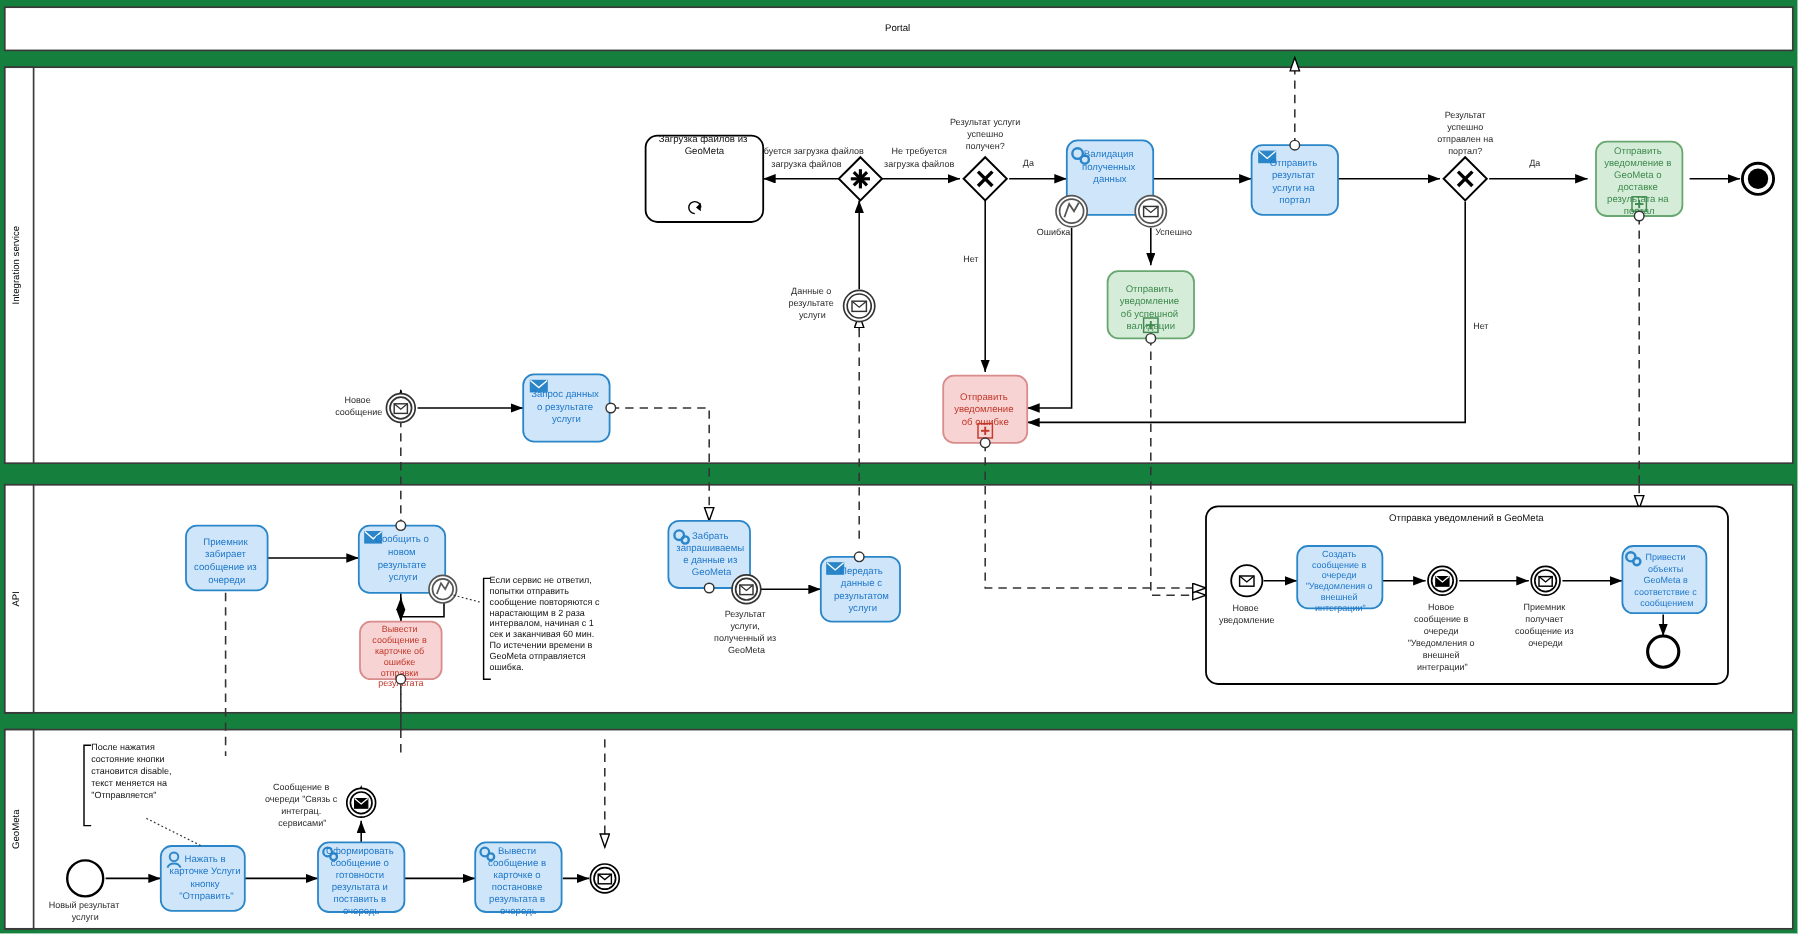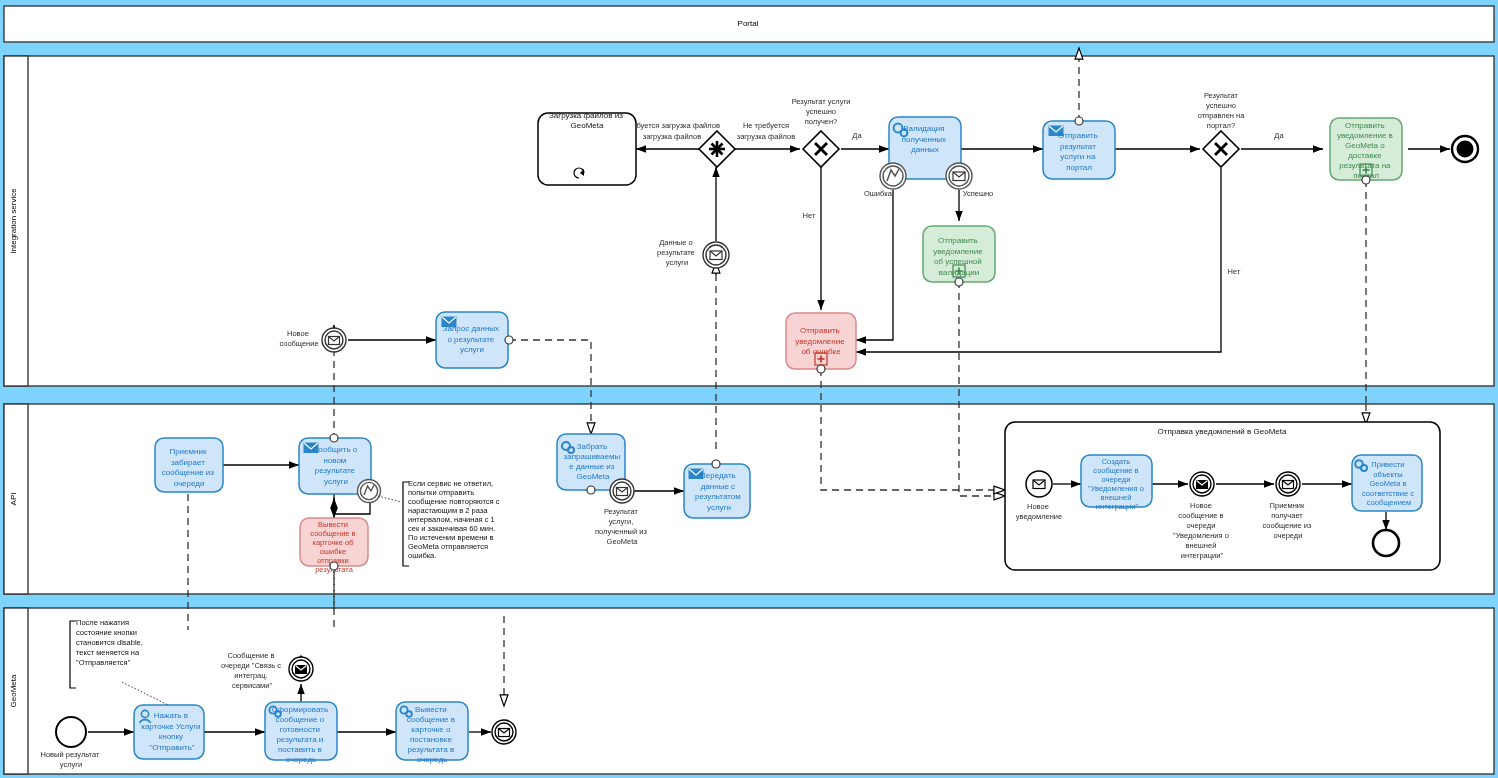--- a/index.html
+++ b/index.html
@@ -1,17 +1,17 @@
 <!DOCTYPE html>
 <html><head>
 <meta charset="utf-8">
 <style>
   html,body{margin:0;padding:0;background:#ffffff;}
   body{font-family:"Liberation Sans",sans-serif;}
-  #stage{position:relative;width:1498px;height:778px;overflow:hidden;background:#7dd3fc;}
+  #stage{position:relative;width:1498px;height:778px;overflow:hidden;background:#15803d;}
   svg#canvas{position:absolute;left:0;top:0;width:1498px;height:778px;}
 
   .lane-label{font-size:8px;fill:#000;}
   .flow-label{font-size:7.5px;fill:#2b2b2b;}
   .ev-label{font-size:7.5px;fill:#2b2b2b;}
   .task-text{font-size:8px;}
   .task-text.blue{fill:#1f77c9;}
   .task-text.green{fill:#3f8a4e;}
   .task-text.red{fill:#c0392b;}
   .task-text.plain{fill:#111;}

